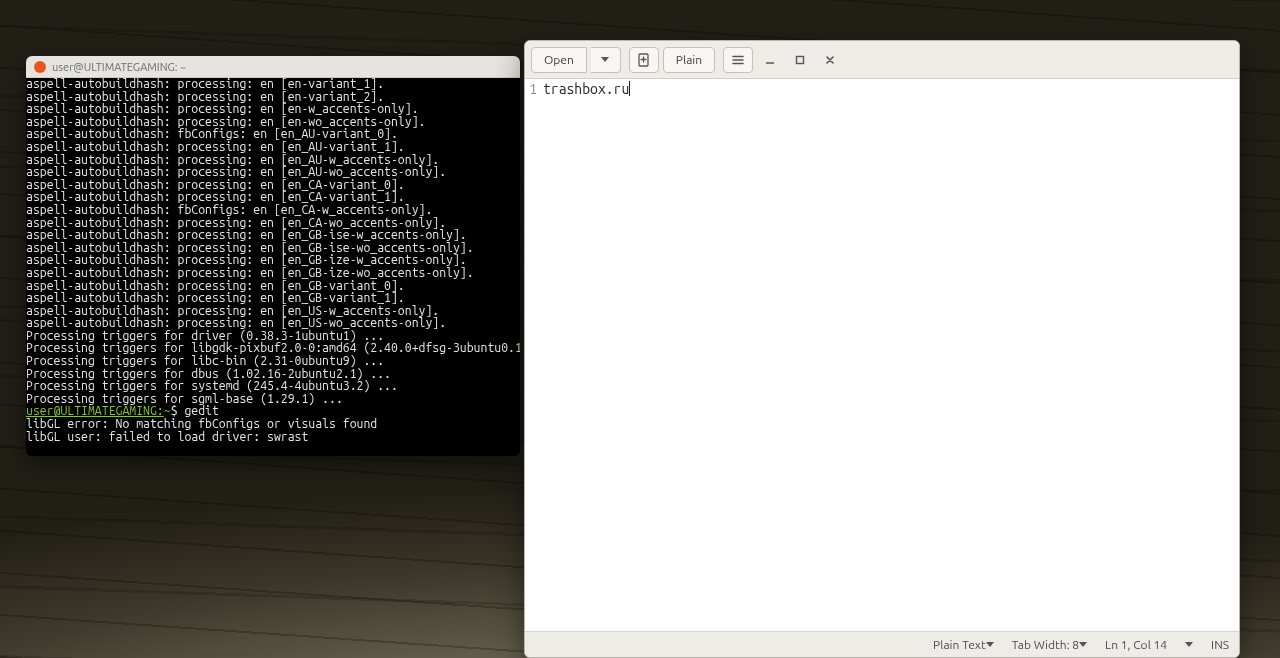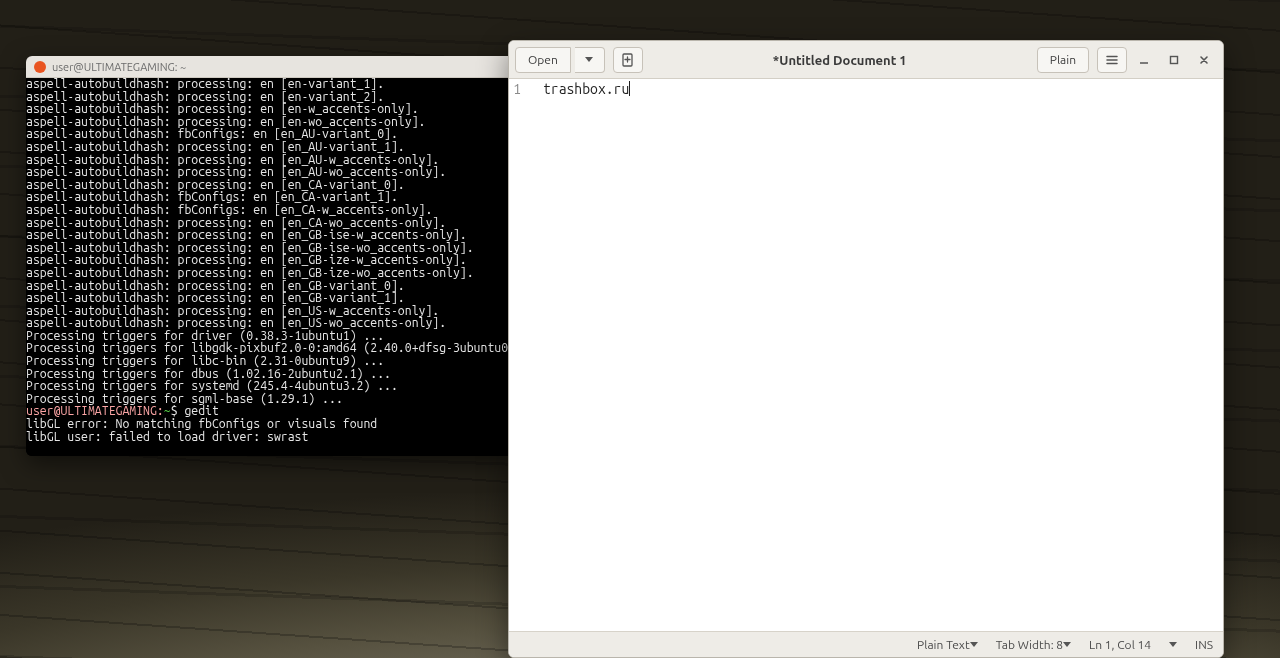--- a/index.html
+++ b/index.html
@@ -56,28 +56,28 @@
     flex: 1;
     background: #000;
     color: #e6e6e6;
     font-family: "Ubuntu Mono","DejaVu Sans Mono", monospace;
     font-size: 12.3px;
     line-height: 12.6px;
     padding: 0 4px 6px 0;
     white-space: pre;
     overflow: hidden;
   }
-  .term-body .prompt-user { color: #fca5a5; }
+  .term-body .prompt-user { color: #84cc16; text-decoration: underline; }
   .term-body .prompt-path { color: #5bdc49; }
   .term-body .dollar { color: #e6e6e6; }
 
   
   .gedit {
     position: absolute;
-    left: 508px; top: 40px;
+    left: 524px; top: 40px;
     width: 716px; height: 618px;
     background: #fff;
     border: 1px solid #b9b5ac;
     border-radius: 6px;
     box-shadow: 0 10px 30px rgba(0,0,0,.45);
     display: flex; flex-direction: column;
     overflow: hidden;
   }
   .gedit-header {
     height: 38px;
@@ -126,21 +126,20 @@
     padding: 2px 2px 0 2px;
     color: #8a8a8a;
     user-select: none;
     background:#fff;
   }
   .code {
     flex: 1;
     padding: 2px 0 0 4px;
     color: #222;
     position: relative;
-    margin-left: 16px;
   }
   .caret {
     display:inline-block;
     width:1px; height:15px;
     background:#222;
     vertical-align:-2px;
     margin-left:0px;
   }
 
   .gedit-status {
@@ -176,21 +175,21 @@
   </div>
   <div class="term-body"><span>aspell-autobuildhash: processing: en [en-variant_1].</span>
 <span>aspell-autobuildhash: processing: en [en-variant_2].</span>
 <span>aspell-autobuildhash: processing: en [en-w_accents-only].</span>
 <span>aspell-autobuildhash: processing: en [en-wo_accents-only].</span>
 <span>aspell-autobuildhash: fbConfigs: en [en_AU-variant_0].</span>
 <span>aspell-autobuildhash: processing: en [en_AU-variant_1].</span>
 <span>aspell-autobuildhash: processing: en [en_AU-w_accents-only].</span>
 <span>aspell-autobuildhash: processing: en [en_AU-wo_accents-only].</span>
 <span>aspell-autobuildhash: processing: en [en_CA-variant_0].</span>
-<span>aspell-autobuildhash: fbConfigs: en [en_CA-variant_1].</span>
+<span>aspell-autobuildhash: processing: en [en_CA-variant_1].</span>
 <span>aspell-autobuildhash: fbConfigs: en [en_CA-w_accents-only].</span>
 <span>aspell-autobuildhash: processing: en [en_CA-wo_accents-only].</span>
 <span>aspell-autobuildhash: processing: en [en_GB-ise-w_accents-only].</span>
 <span>aspell-autobuildhash: processing: en [en_GB-ise-wo_accents-only].</span>
 <span>aspell-autobuildhash: processing: en [en_GB-ize-w_accents-only].</span>
 <span>aspell-autobuildhash: processing: en [en_GB-ize-wo_accents-only].</span>
 <span>aspell-autobuildhash: processing: en [en_GB-variant_0].</span>
 <span>aspell-autobuildhash: processing: en [en_GB-variant_1].</span>
 <span>aspell-autobuildhash: processing: en [en_US-w_accents-only].</span>
 <span>aspell-autobuildhash: processing: en [en_US-wo_accents-only].</span>
@@ -214,21 +213,20 @@
     <span class="btn icon btn-split-right">
       <span class="tri-down"></span>
     </span>
     <span class="btn icon" style="margin-left:4px;">
       <svg width="16" height="16" viewBox="0 0 16 16">
         <rect x="3" y="2" width="9" height="12" rx="1" fill="none" stroke="#555" stroke-width="1.3"></rect>
         <path d="M7.5 5v5M5 7.5h5" stroke="#555" stroke-width="1.3" stroke-linecap="round"></path>
       </svg>
     </span>
 
-    <div class="gedit-title">*Untitled Document 1</div>
 
     <span class="btn">
       <span>Plain</span>
     </span>
     <span class="btn icon" style="margin-left:4px;">
       <svg width="14" height="14" viewBox="0 0 14 14">
         <path d="M2 3.5h10M2 7h10M2 10.5h10" stroke="#555" stroke-width="1.5" stroke-linecap="round"></path>
       </svg>
     </span>
     <span class="win-ctrl">

